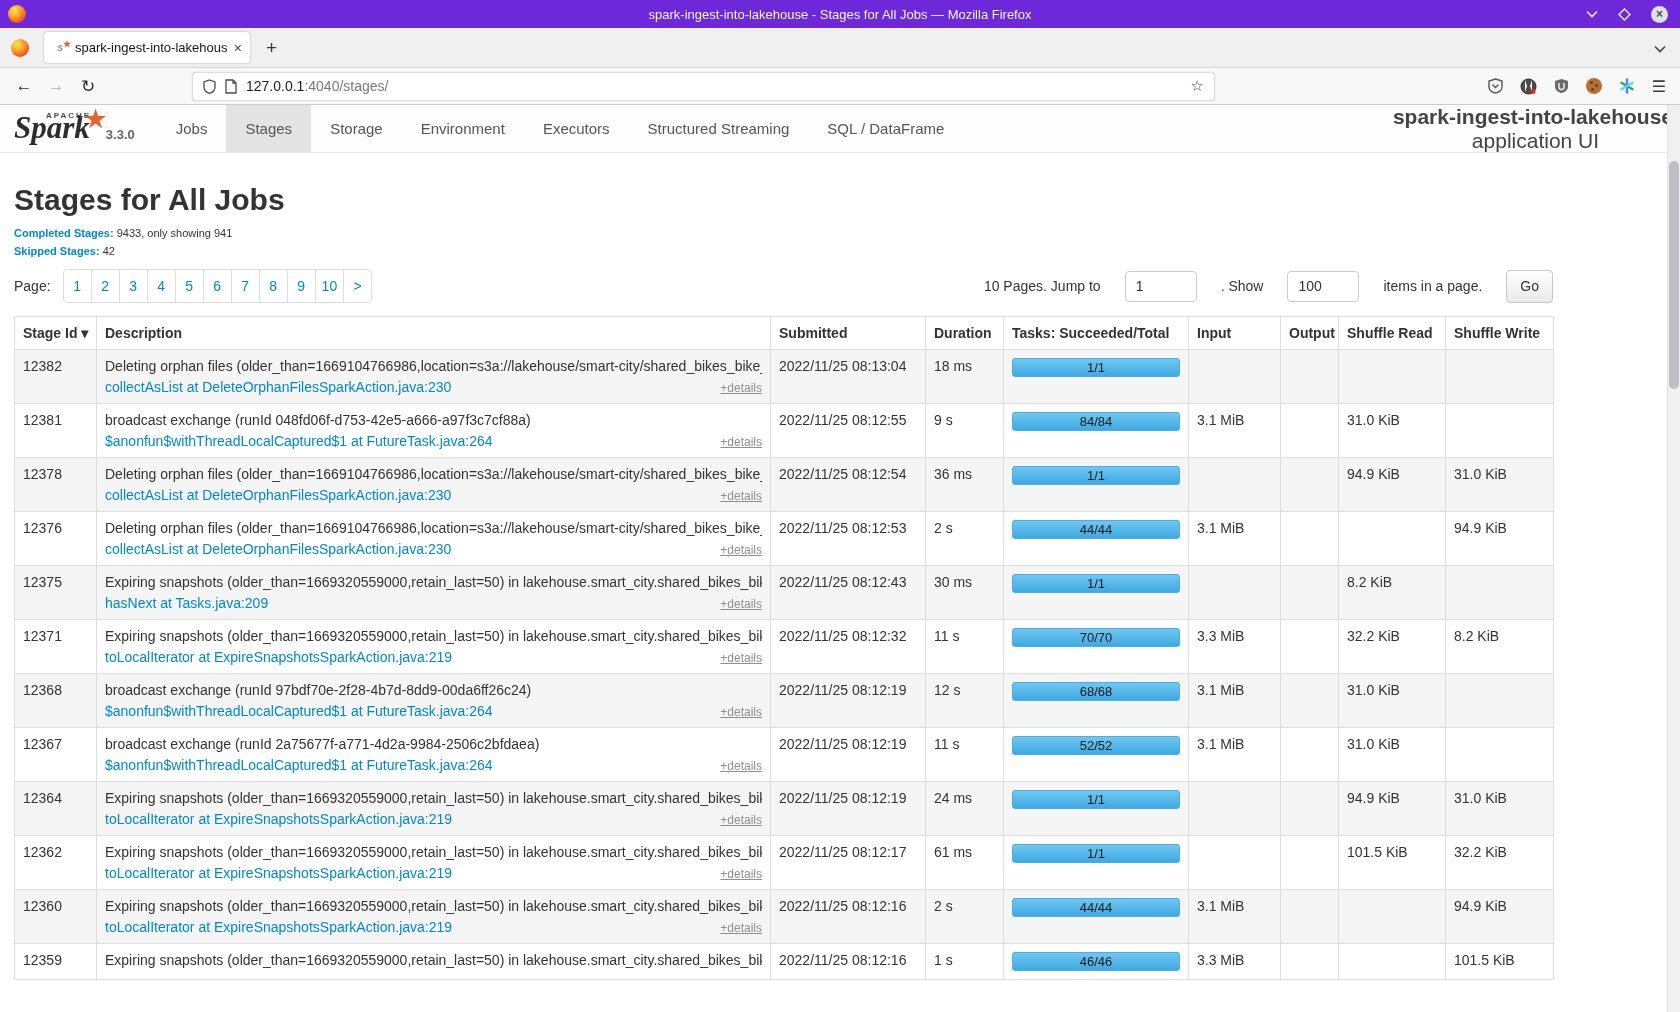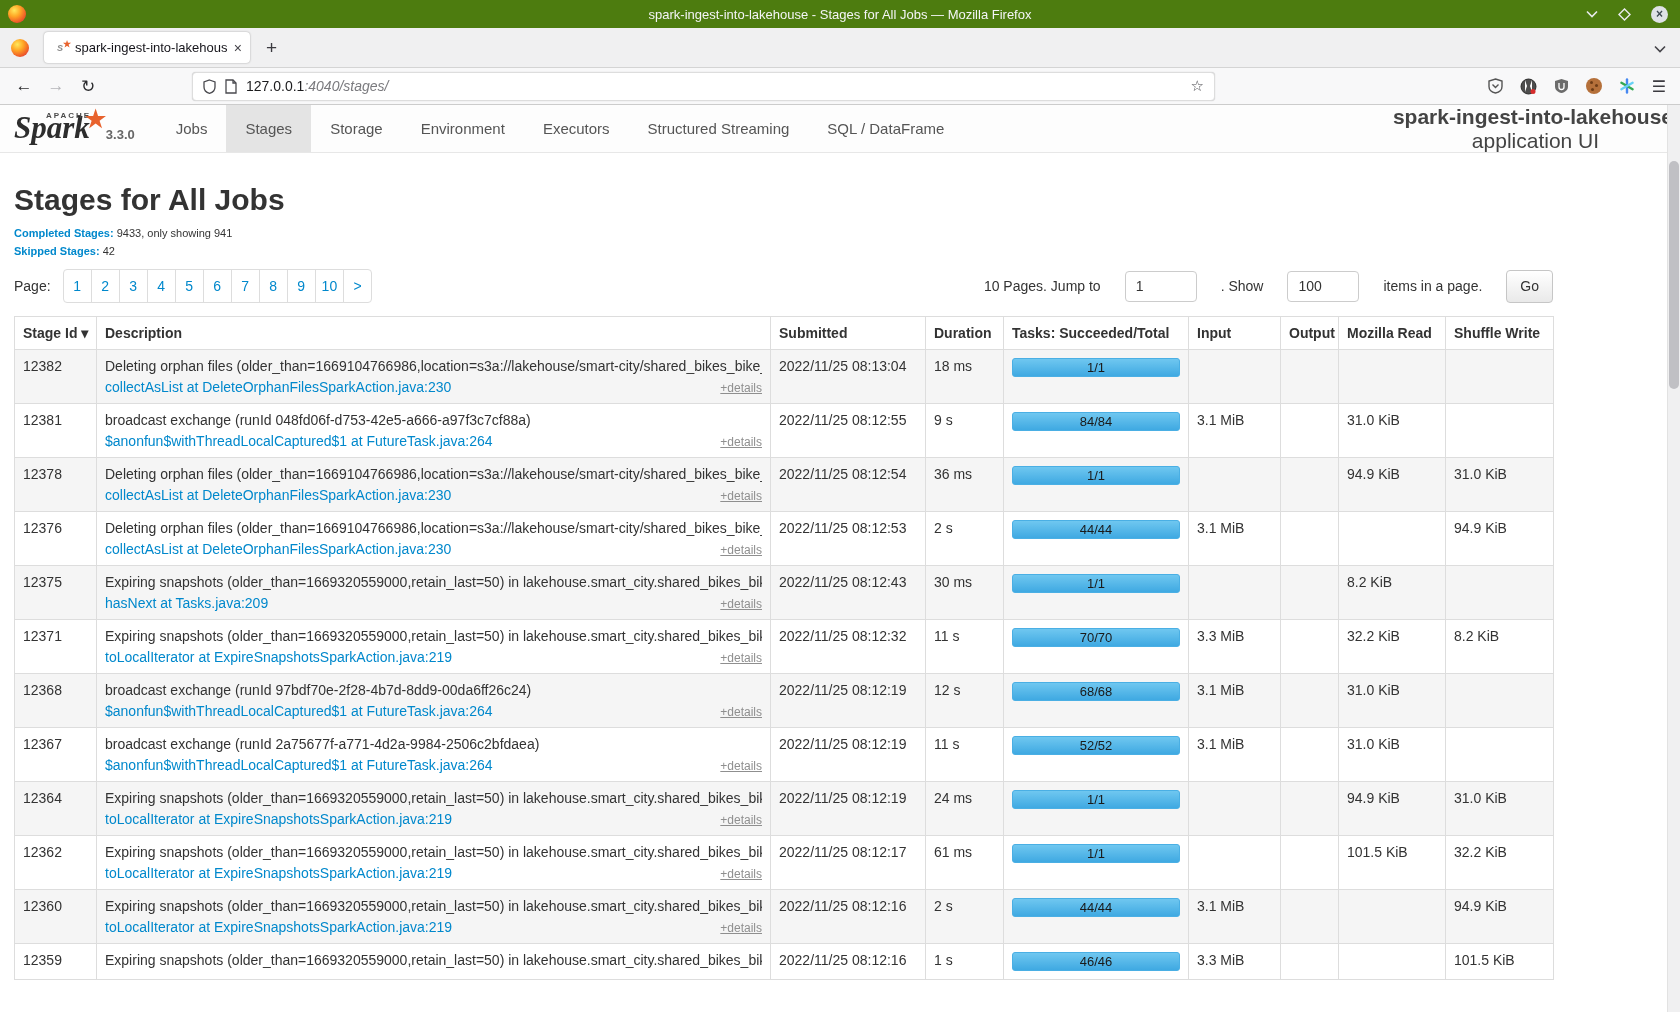--- a/index.html
+++ b/index.html
@@ -1,20 +1,20 @@
 <!DOCTYPE html>
 <html><head>
 <meta charset="utf-8">
 <style>
   * { box-sizing: border-box; margin: 0; padding: 0; }
   html, body { width: 1680px; height: 1012px; overflow: hidden; background: #fff;
     font-family: "Liberation Sans", sans-serif; }
 
   
-  .titlebar { height: 28px; background: #4d7c0f; position: relative;
+  .titlebar { height: 28px; background: #6d28d9; position: relative;
     display: flex; align-items: center; color: #f4f5f6; font-size: 13px; }
   .ff-logo { width: 18px; height: 18px; border-radius: 50%; margin-left: 8px;
     background: radial-gradient(circle at 35% 30%, #ffe85c 0%, #ffa726 35%, #ef5a28 70%, #b5306b 100%); }
   .win-title { position: absolute; left: 0; right: 0; text-align: center; }
   .win-controls { margin-left: auto; display: flex; align-items: center; gap: 20px;
     margin-right: 12px; z-index: 2; }
   .win-btn { color: #e8eaec; font-size: 13px; line-height: 1; cursor: default; }
   .win-btn svg { display: block; }
   .close-circle { width: 17px; height: 17px; border-radius: 50%; background: #dfe2e5;
     color: #3e4952; font-size: 12px; font-weight: bold; text-align: center; line-height: 17px; }
@@ -36,21 +36,21 @@
 
   .toolbar { height: 37px; background: #f8f8f9; border-bottom: 1px solid #cccccc;
     display: flex; align-items: center; }
   .nav-arrow { font-size: 17px; color: #2b2b2e; width: 32px; text-align: center; }
   .nav-arrow.disabled { color: #b4b4b8; }
   .urlbar { margin-left: 88px; width: 1023px; height: 29px; background: #fff;
     border: 1px solid #ddd; border-radius: 4px; box-shadow: 0 0 1px rgba(0,0,0,.25);
     display: flex; align-items: center; padding: 0 10px; font-size: 14px; }
   .urlbar .icon { color: #4a4a4f; margin-right: 9px; display: flex; }
   .url-host { color: #1b1b1d; }
-  .url-rest { color: #7a7a7e; font-style: italic; }
+  .url-rest { color: #7a7a7e; }
   .url-star { margin-left: auto; color: #4a4a4f; font-size: 15px; }
   .ext-icons { margin-left: auto; display: flex; align-items: center; gap: 17px; margin-right: 14px; }
   .ext-icons > span { display: flex; }
   .cookie-icon { width: 16px; height: 16px; border-radius: 50%; background: #b5703a; position: relative; }
   .cookie-icon::before { content: ""; position: absolute; width: 3px; height: 3px; border-radius: 50%;
     background: #6e3c16; top: 3px; left: 4px; box-shadow: 5px 3px 0 #6e3c16, 1px 7px 0 #6e3c16; }
   .menu-icon { font-size: 16px; color: #3b3a40; }
 
   
   .spark-nav { height: 48px; background: #fdfdfd; border-bottom: 1px solid #e7e7e7;
@@ -292,21 +292,21 @@
       </colgroup>
     <thead>
         <tr>
           <th>Stage Id ▾</th>
           <th>Description</th>
           <th>Submitted</th>
           <th>Duration</th>
           <th>Tasks: Succeeded/Total</th>
           <th>Input</th>
           <th>Output</th>
-          <th>Mozilla Read</th>
+          <th>Shuffle Read</th>
           <th>Shuffle Write</th>
         </tr>
       </thead>
     <tbody>
         <tr class="striped">
           <td>12382</td>
           <td>
             <div class="desc-line1">Deleting orphan files (older_than=1669104766986,location=s3a://lakehouse/smart-city/shared_bikes_bike_statu...</div>
             <div class="desc-line2">
               <a href="#" class="desc-link">collectAsList at DeleteOrphanFilesSparkAction.java:230</a>

